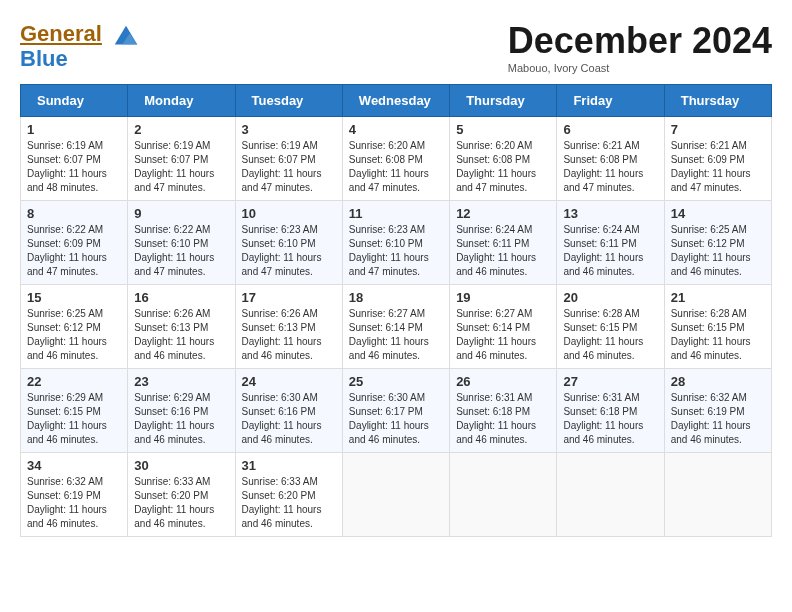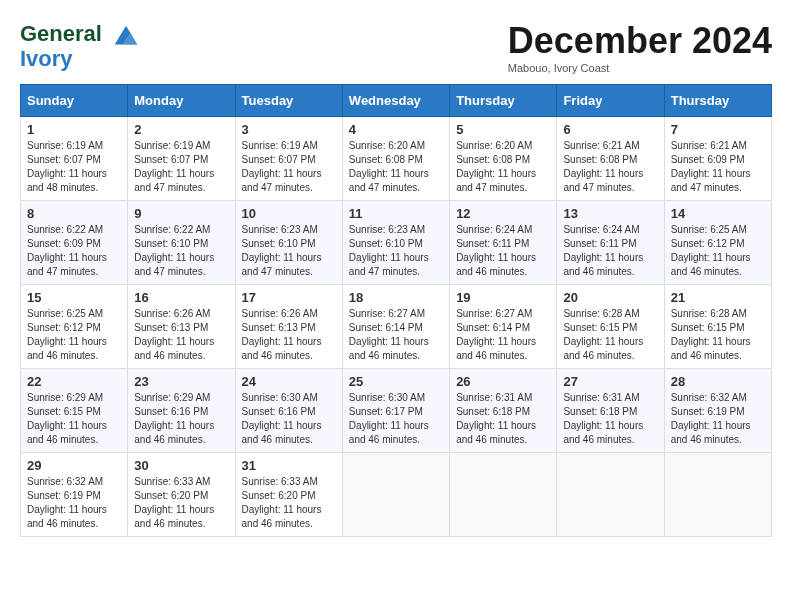--- a/index.html
+++ b/index.html
@@ -20,21 +20,22 @@
       display: flex;
       align-items: center;
     }
     .logo-text {
       font-size: 22px;
       font-weight: bold;
       color: #1a1a1a;
       line-height: 1.1;
     }
     .logo-text span {
-      color: #14532d;
+      color: #a16207;
+      text-decoration: underline;
     }
     .logo-icon {
       width: 30px;
       height: 30px;
       margin-left: 2px;
     }
     .title-section {
     }
     .month-title {
       font-size: 36px;
@@ -46,21 +47,21 @@
       color: #555;
     }
     .calendar-table {
       width: 100%;
       border-collapse: collapse;
       border: 1px solid #ccc;
     }
     .calendar-table th {
       background-color: #2979c4;
       color: #fff;
-      padding: 8px 6px;
+      padding: 8px 16px;
       font-size: 13px;
       font-weight: bold;
       text-align: left;
       border: 1px solid #1a5fa0;
     }
     .calendar-table td {
       vertical-align: top;
       padding: 5px 6px;
       font-size: 10.5px;
       color: #333;
@@ -95,21 +96,21 @@
     <div>
       <div style="display:flex;align-items:center;">
         <div class="logo-text">
           <span>General</span>
           <svg class="logo-icon" viewBox="0 0 40 35" style="display:inline-block;vertical-align:middle;margin-left:3px;">
             <polygon points="5,30 20,5 35,30" fill="#2979c4"></polygon>
             <polygon points="15,30 25,15 35,30" fill="#5b9bd5" opacity="0.7"></polygon>
           </svg>
         </div>
       </div>
-      <div style="font-size:22px;font-weight:bold;color:#2979c4;margin-top:-4px;">Ivory</div>
+      <div style="font-size:22px;font-weight:bold;color:#2979c4;margin-top:-4px;">Blue</div>
     </div>
   </div>
   <div class="title-section">
     <div class="month-title">December 2024</div>
     <div class="location-title">Mabouo, Ivory Coast</div>
   </div>
 </div>
 
 <table class="calendar-table">
   <thead>
@@ -295,21 +296,21 @@
         </td>
         <td>
           <span class="day-number">28</span>
           <div class="day-info" style="white-space: pre-line;">Sunrise: 6:32 AM
 Sunset: 6:19 PM
 Daylight: 11 hours and 46 minutes.</div>
         </td>
       </tr>
       <tr>
         <td>
-          <span class="day-number">29</span>
+          <span class="day-number">34</span>
           <div class="day-info" style="white-space: pre-line;">Sunrise: 6:32 AM
 Sunset: 6:19 PM
 Daylight: 11 hours and 46 minutes.</div>
         </td>
         <td>
           <span class="day-number">30</span>
           <div class="day-info" style="white-space: pre-line;">Sunrise: 6:33 AM
 Sunset: 6:20 PM
 Daylight: 11 hours and 46 minutes.</div>
         </td>

